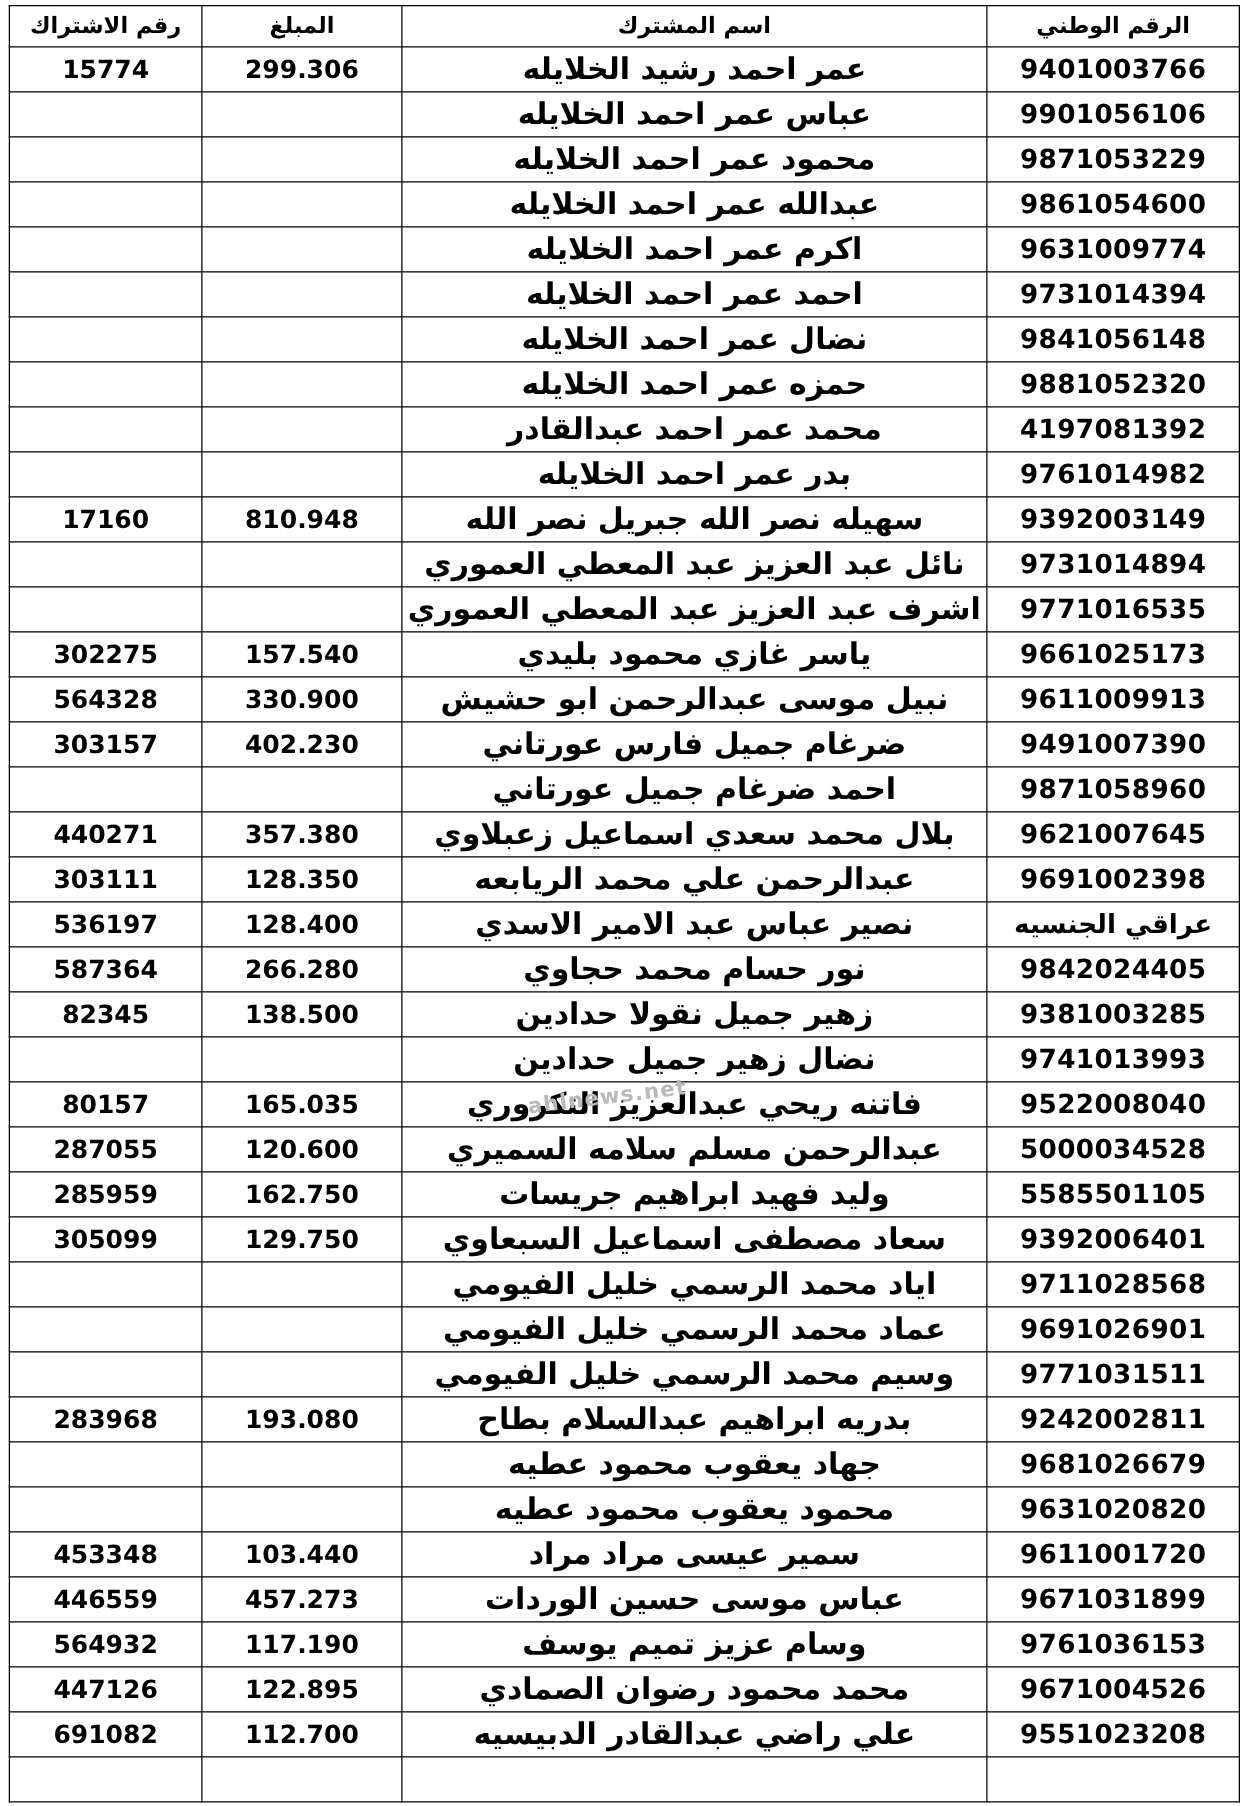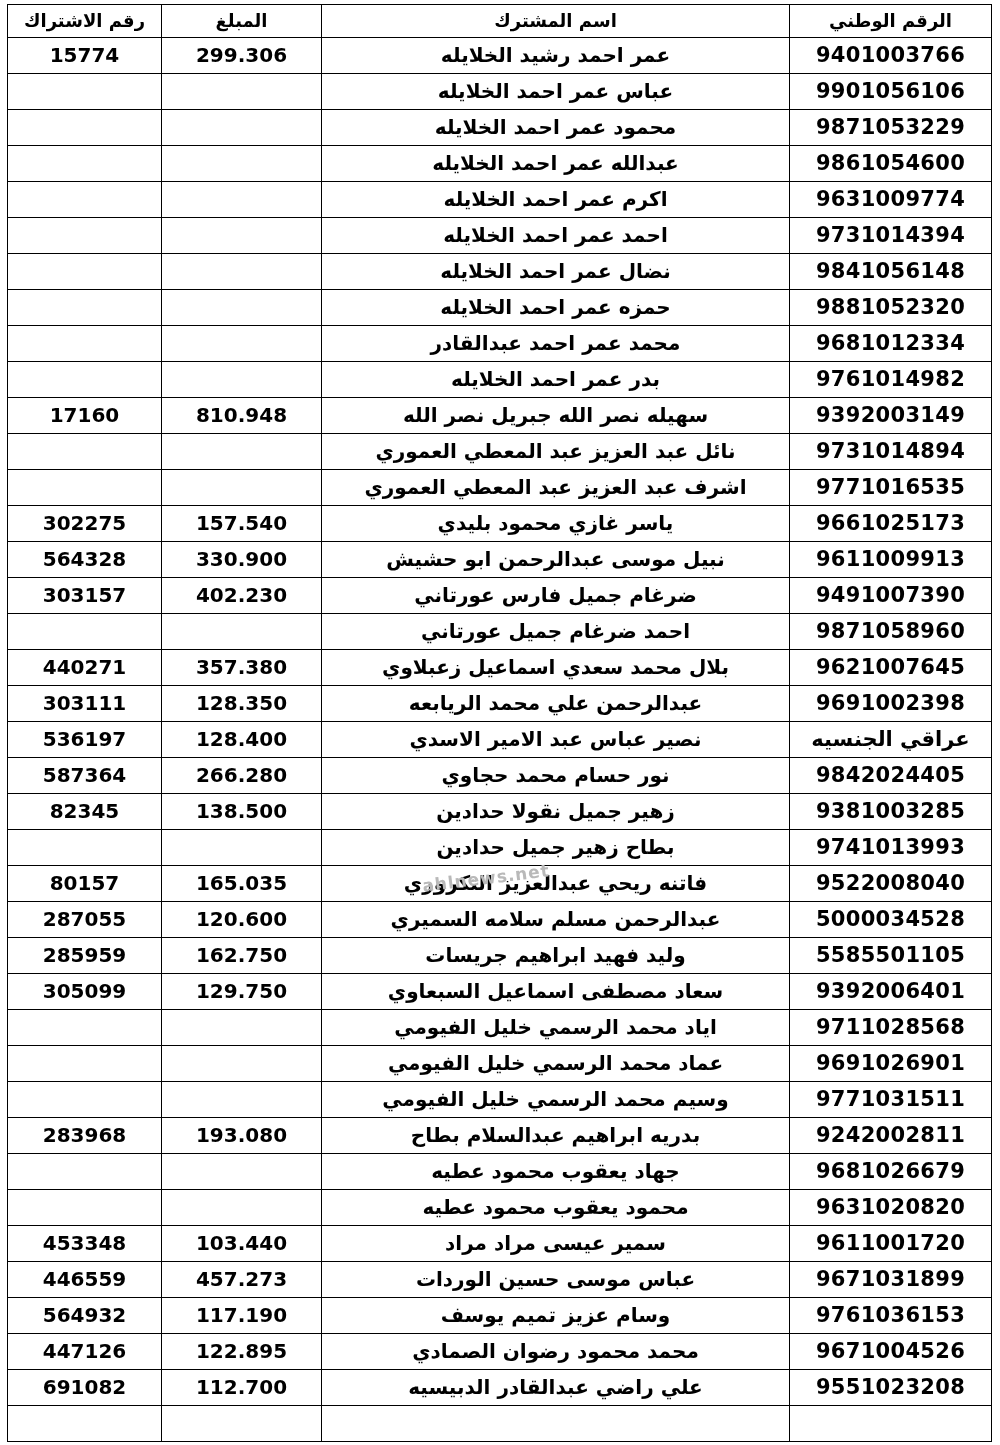--- a/index.html
+++ b/index.html
@@ -46,21 +46,21 @@
   table.doc th {
     font-size: 18px;
     height: 32px;
     line-height: 32px;
   }
   td.nat {
     font-size: 21px;
     letter-spacing: 0.3px;
   }
   td.name {
-    font-size: 20px;
+    font-size: 24px;
     padding: 0 10px;
   }
   td.amt, td.sub {
     font-size: 20px;
   }
   td.blank {
     border-top: none;
     border-bottom: none;
   }
   .watermark {
@@ -138,21 +138,21 @@
           <td class="amt blank"></td>
           <td class="sub blank"></td>
         </tr>
         <tr>
           <td class="nat">9881052320</td>
           <td class="name">حمزه عمر احمد الخلايله</td>
           <td class="amt blank"></td>
           <td class="sub blank"></td>
         </tr>
         <tr>
-          <td class="nat">9681012334</td>
+          <td class="nat">4197081392</td>
           <td class="name">محمد عمر احمد عبدالقادر</td>
           <td class="amt blank"></td>
           <td class="sub blank"></td>
         </tr>
         <tr>
           <td class="nat">9761014982</td>
           <td class="name">بدر عمر احمد الخلايله</td>
           <td class="amt blank"></td>
           <td class="sub blank"></td>
         </tr>
@@ -223,21 +223,21 @@
           <td class="sub">587364</td>
         </tr>
         <tr>
           <td class="nat">9381003285</td>
           <td class="name">زهير جميل نقولا حدادين</td>
           <td class="amt">138.500</td>
           <td class="sub">82345</td>
         </tr>
         <tr>
           <td class="nat">9741013993</td>
-          <td class="name">بطاح زهير جميل حدادين</td>
+          <td class="name">نضال زهير جميل حدادين</td>
           <td class="amt blank"></td>
           <td class="sub blank"></td>
         </tr>
         <tr>
           <td class="nat">9522008040</td>
           <td class="name">فاتنه ريحي عبدالعزيز التكروري</td>
           <td class="amt">165.035</td>
           <td class="sub">80157</td>
         </tr>
         <tr>

